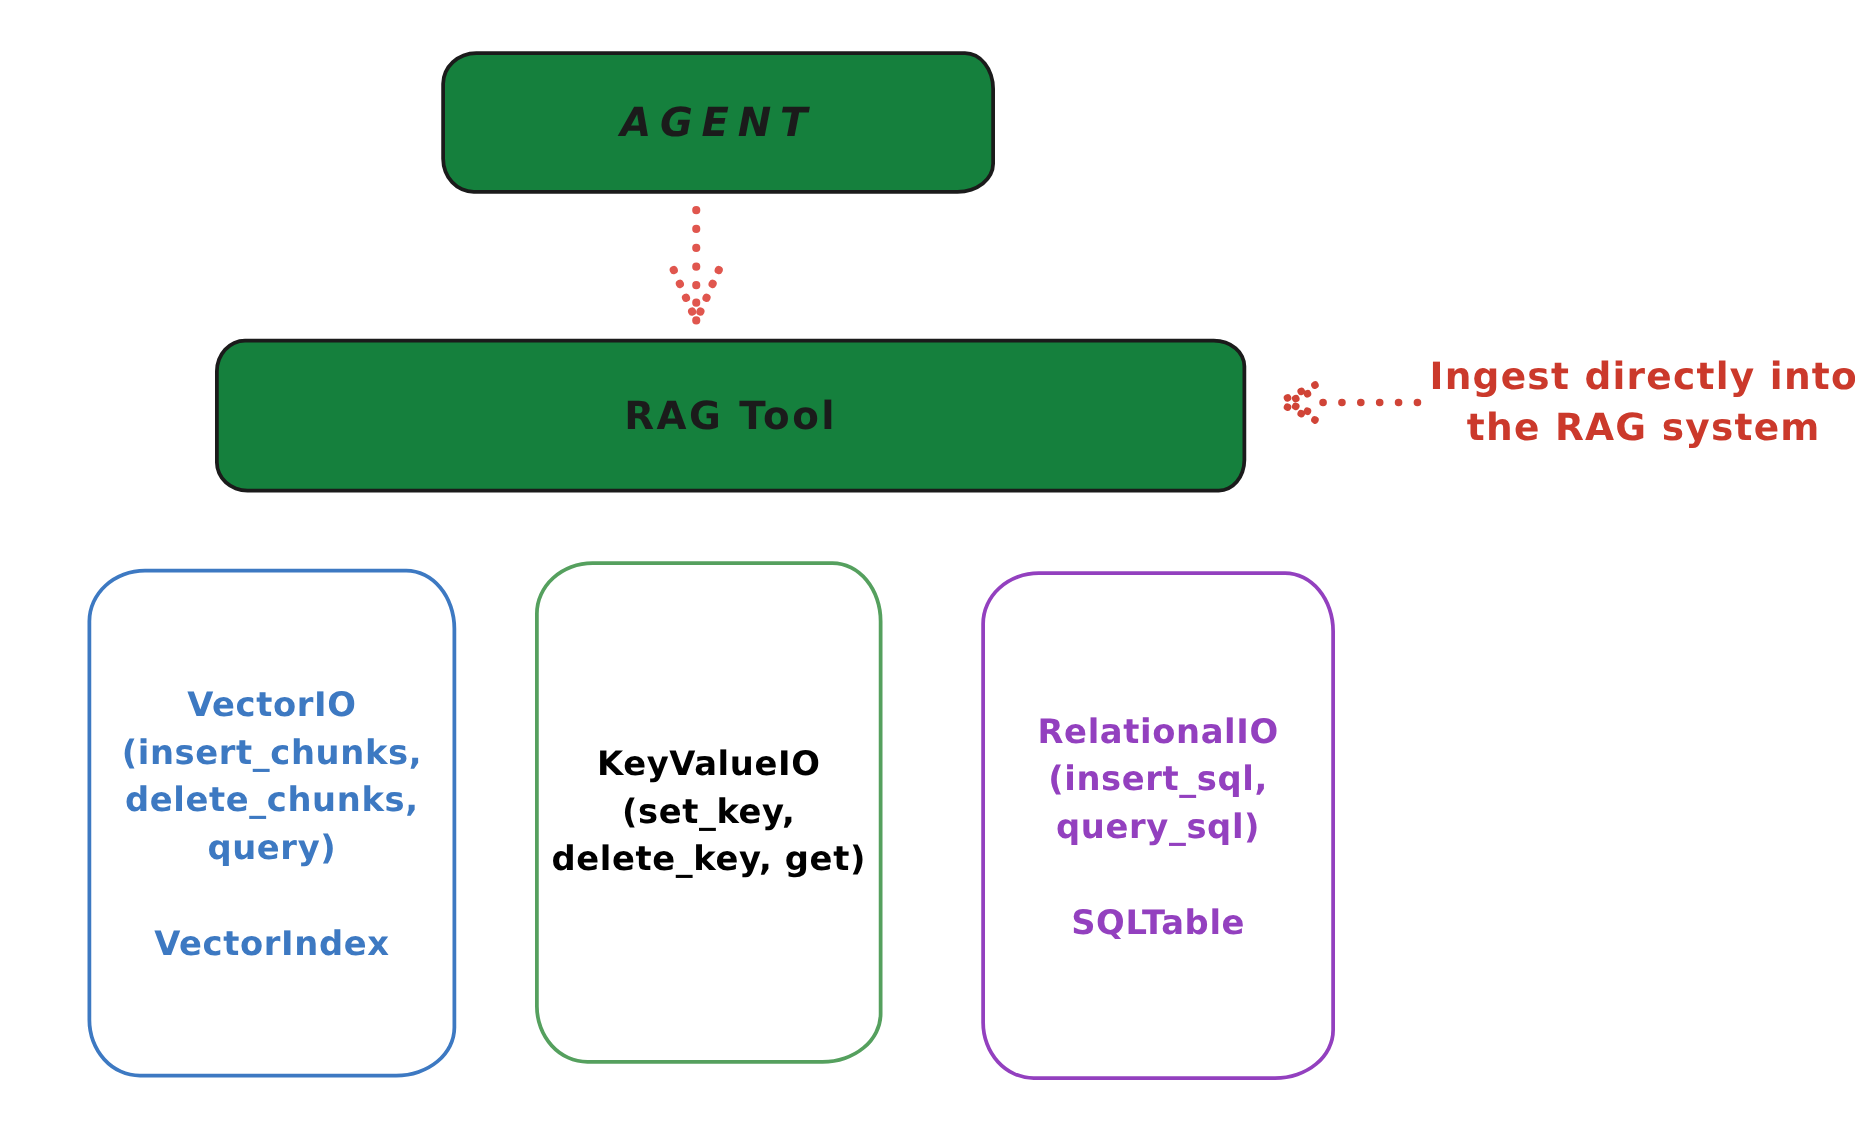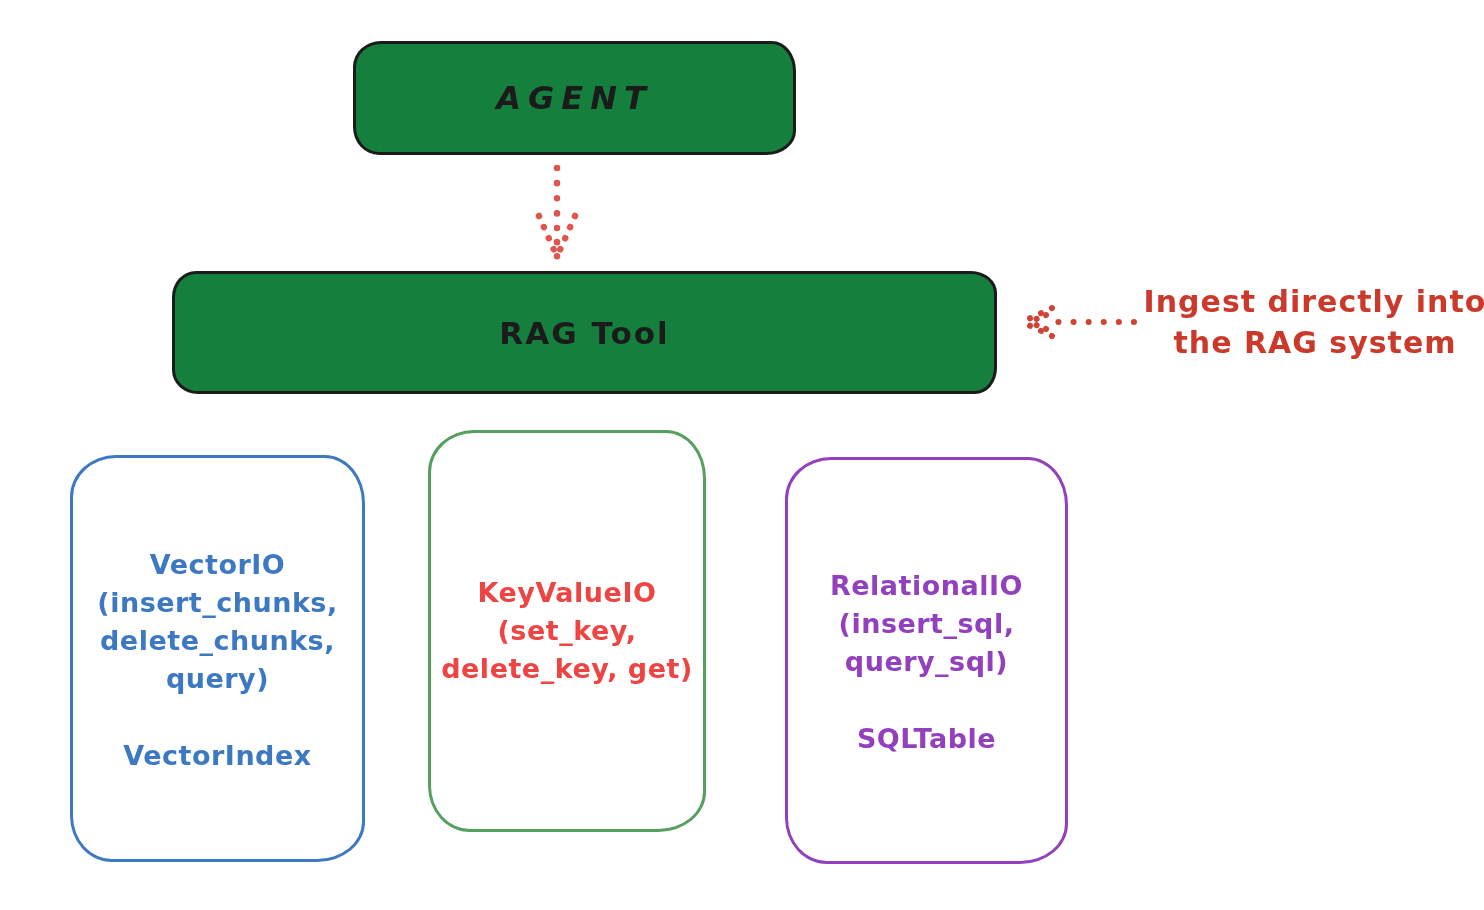--- a/index.html
+++ b/index.html
@@ -87,24 +87,24 @@
     letter-spacing: 0.5px;
     margin-top: 42px;
   }
   .backend-vector {
     left: 70px; top: 455px;
     width: 295px; height: 407px;
     border-color: #3d79c2;
     color: #3d79c2;
   }
   .backend-keyvalue {
-    left: 428px; top: 430px;
+    left: 428px; top: 449px;
     width: 278px; height: 402px;
     border-color: #55a05e;
-    color: #ef4444;
+    color: #000000;
   }
   .backend-relational {
     left: 785px; top: 445px;
     width: 283px; height: 407px;
     border-color: #9340bf;
     color: #9340bf;
     margin-top: 12px;
   }
 </style>
 </head>

